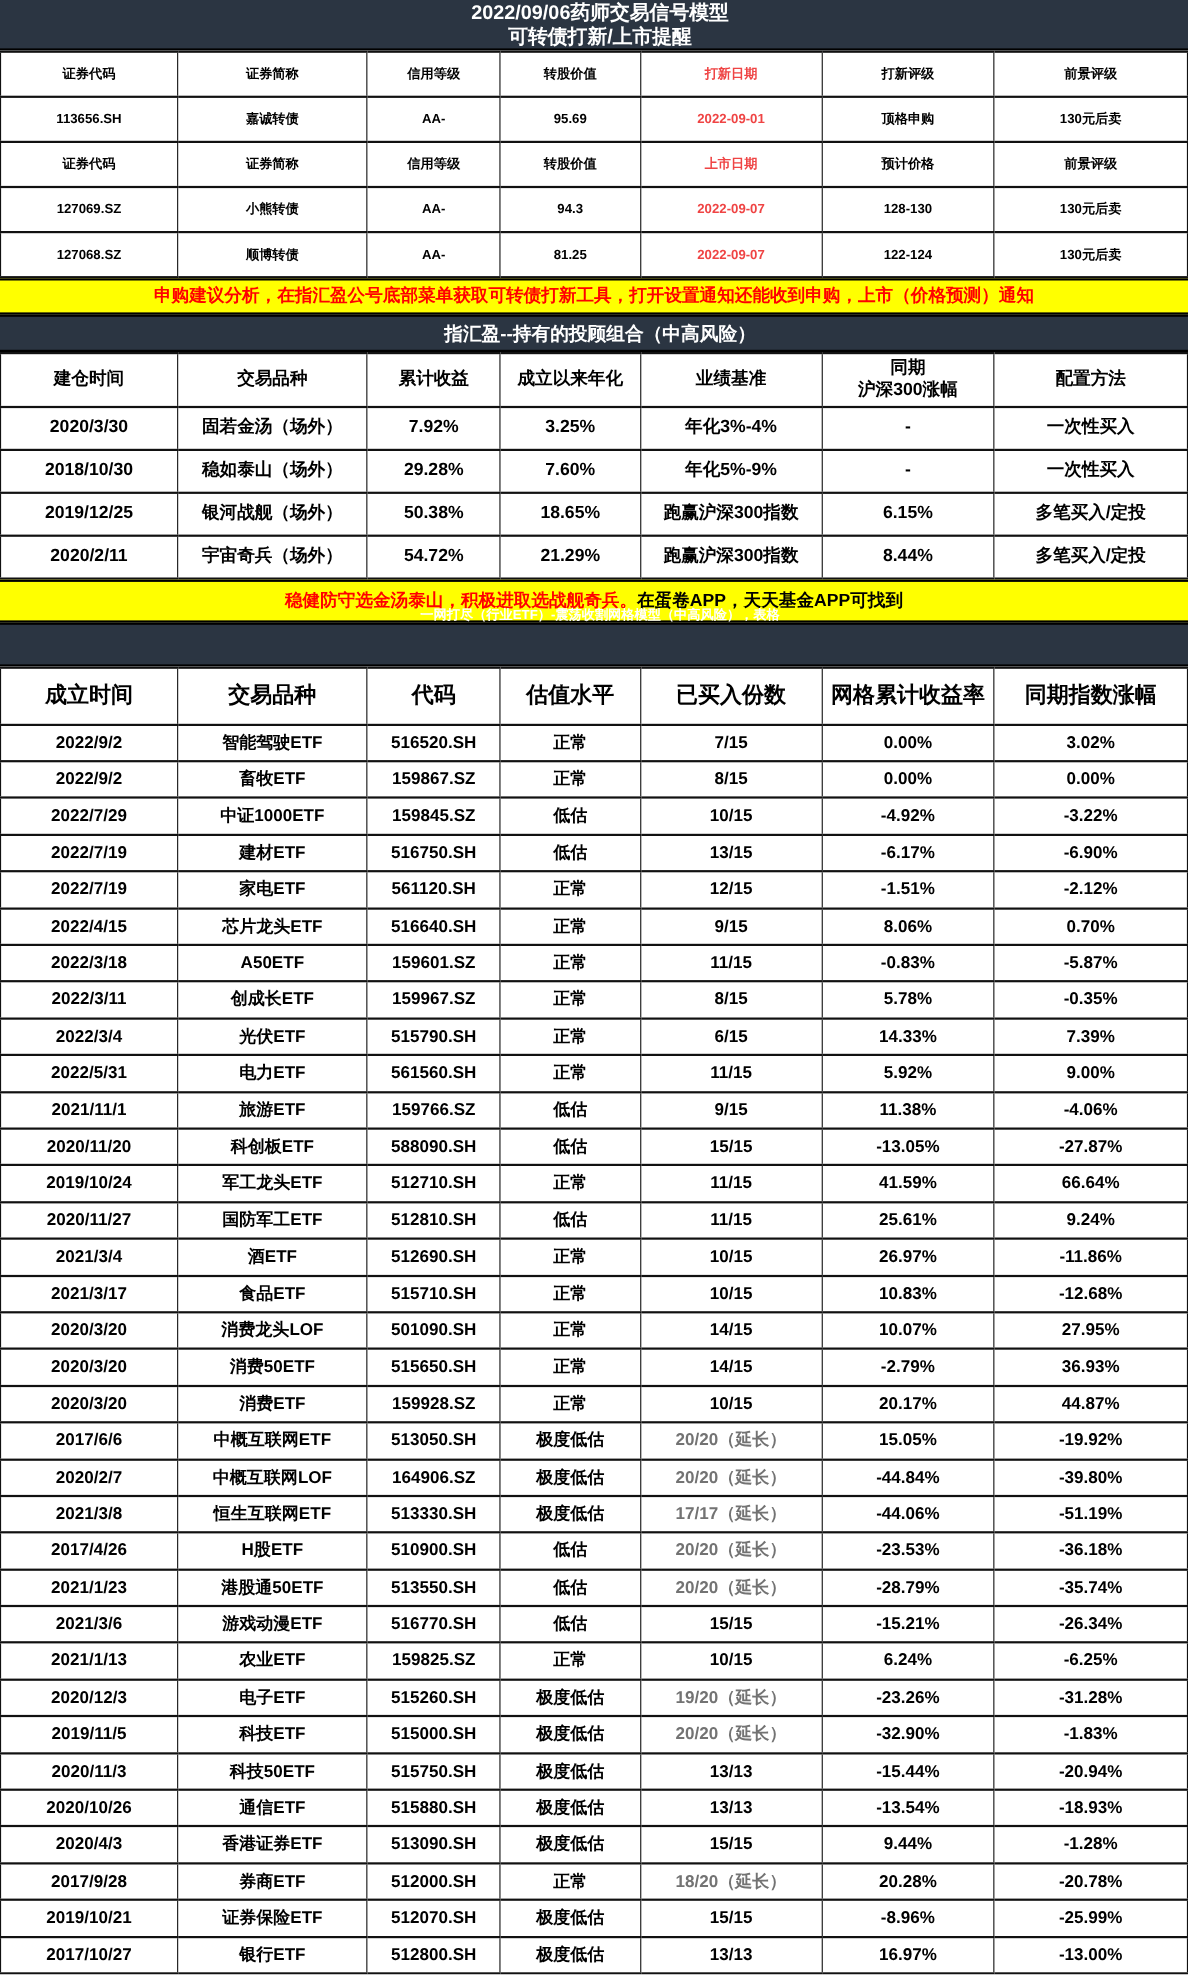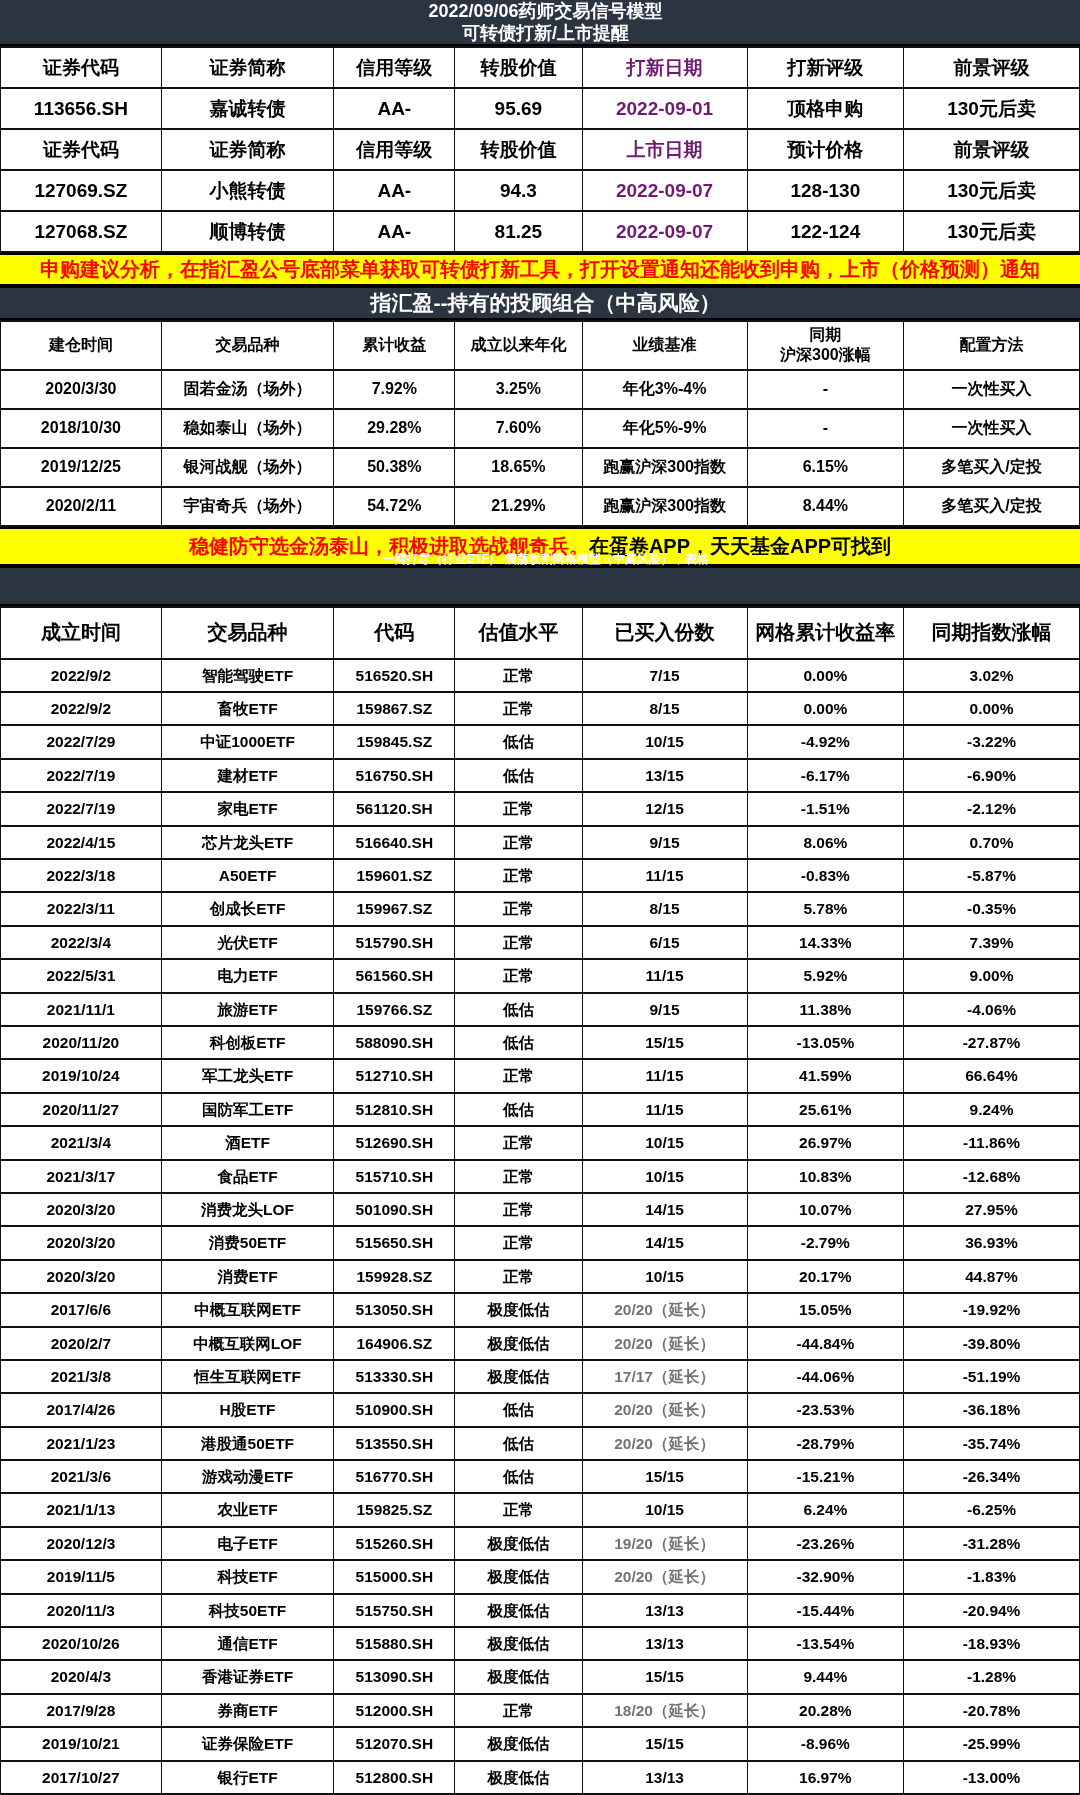--- a/index.html
+++ b/index.html
@@ -9,48 +9,48 @@
     font-weight:700;color:#000;
     display:flex;flex-direction:column;
   }
   
   .dark-band{
     background:#2b3542;color:#fff;text-align:center;
     display:flex;flex-direction:column;justify-content:center;align-items:center;
     border-top:2px solid #000;border-bottom:2px solid #000;padding-left:11px;
   }
   #title-block{height:48px;font-size:18px;line-height:22px;border-top:none;}
-  #portfolio-band{height:37px;font-size:21px;}
+  #portfolio-band{height:37px;font-size:17px;}
   #etf-band{height:36px;font-size:12px;gap:36px;}
   
   .yellow-banner{
     background:#ffff00;text-align:right;
     display:flex;justify-content:center;align-items:center;
     border-top:2px solid #000;border-bottom:2px solid #000;
-    font-size:20px;
+    font-size:16px;
   }
   #banner1{height:36px;}
   #banner2{height:43px;}
   
   table{width:100%;border-collapse:collapse;table-layout:fixed;background:#fff;}
   td,th{
     border:1.5px solid #111;border-top-width:2.5px;border-bottom-width:2.5px;
     text-align:center;vertical-align:middle;font-weight:700;
     padding:0 2px;overflow:hidden;white-space:pre-line;line-height:1.25;
   }
-  #bond-table td{height:39px;font-size:19px;}
+  #bond-table td{height:39px;font-size:12px;}
   #portfolio-table thead th{height:47px;font-size:16px;}
   #portfolio-table tbody td{height:37px;font-size:16px;}
   #etf-table thead th{height:50px;font-size:20px;}
   #etf-table tbody td{height:31.4px;font-size:15.5px;}
   
   col.c1{width:14.9%}col.c2{width:16.0%}col.c3{width:11.2%}
   col.c4{width:11.8%}col.c5{width:15.3%}col.c6{width:14.5%}col.c7{width:16.3%}
   
-  .c-o{color:#701a75;}   
+  .c-o{color:#ef4444;}   
   .c-r{color:#737373;}   
   .seg-r{color:#ff0000;}
   .seg-k{color:#000;}
   .seg-w{color:#fff;}
 </style>
 </head>
 <body>
 
 <div class="dark-band" id="title-block">
   <div>2022/09/06药师交易信号模型</div>

